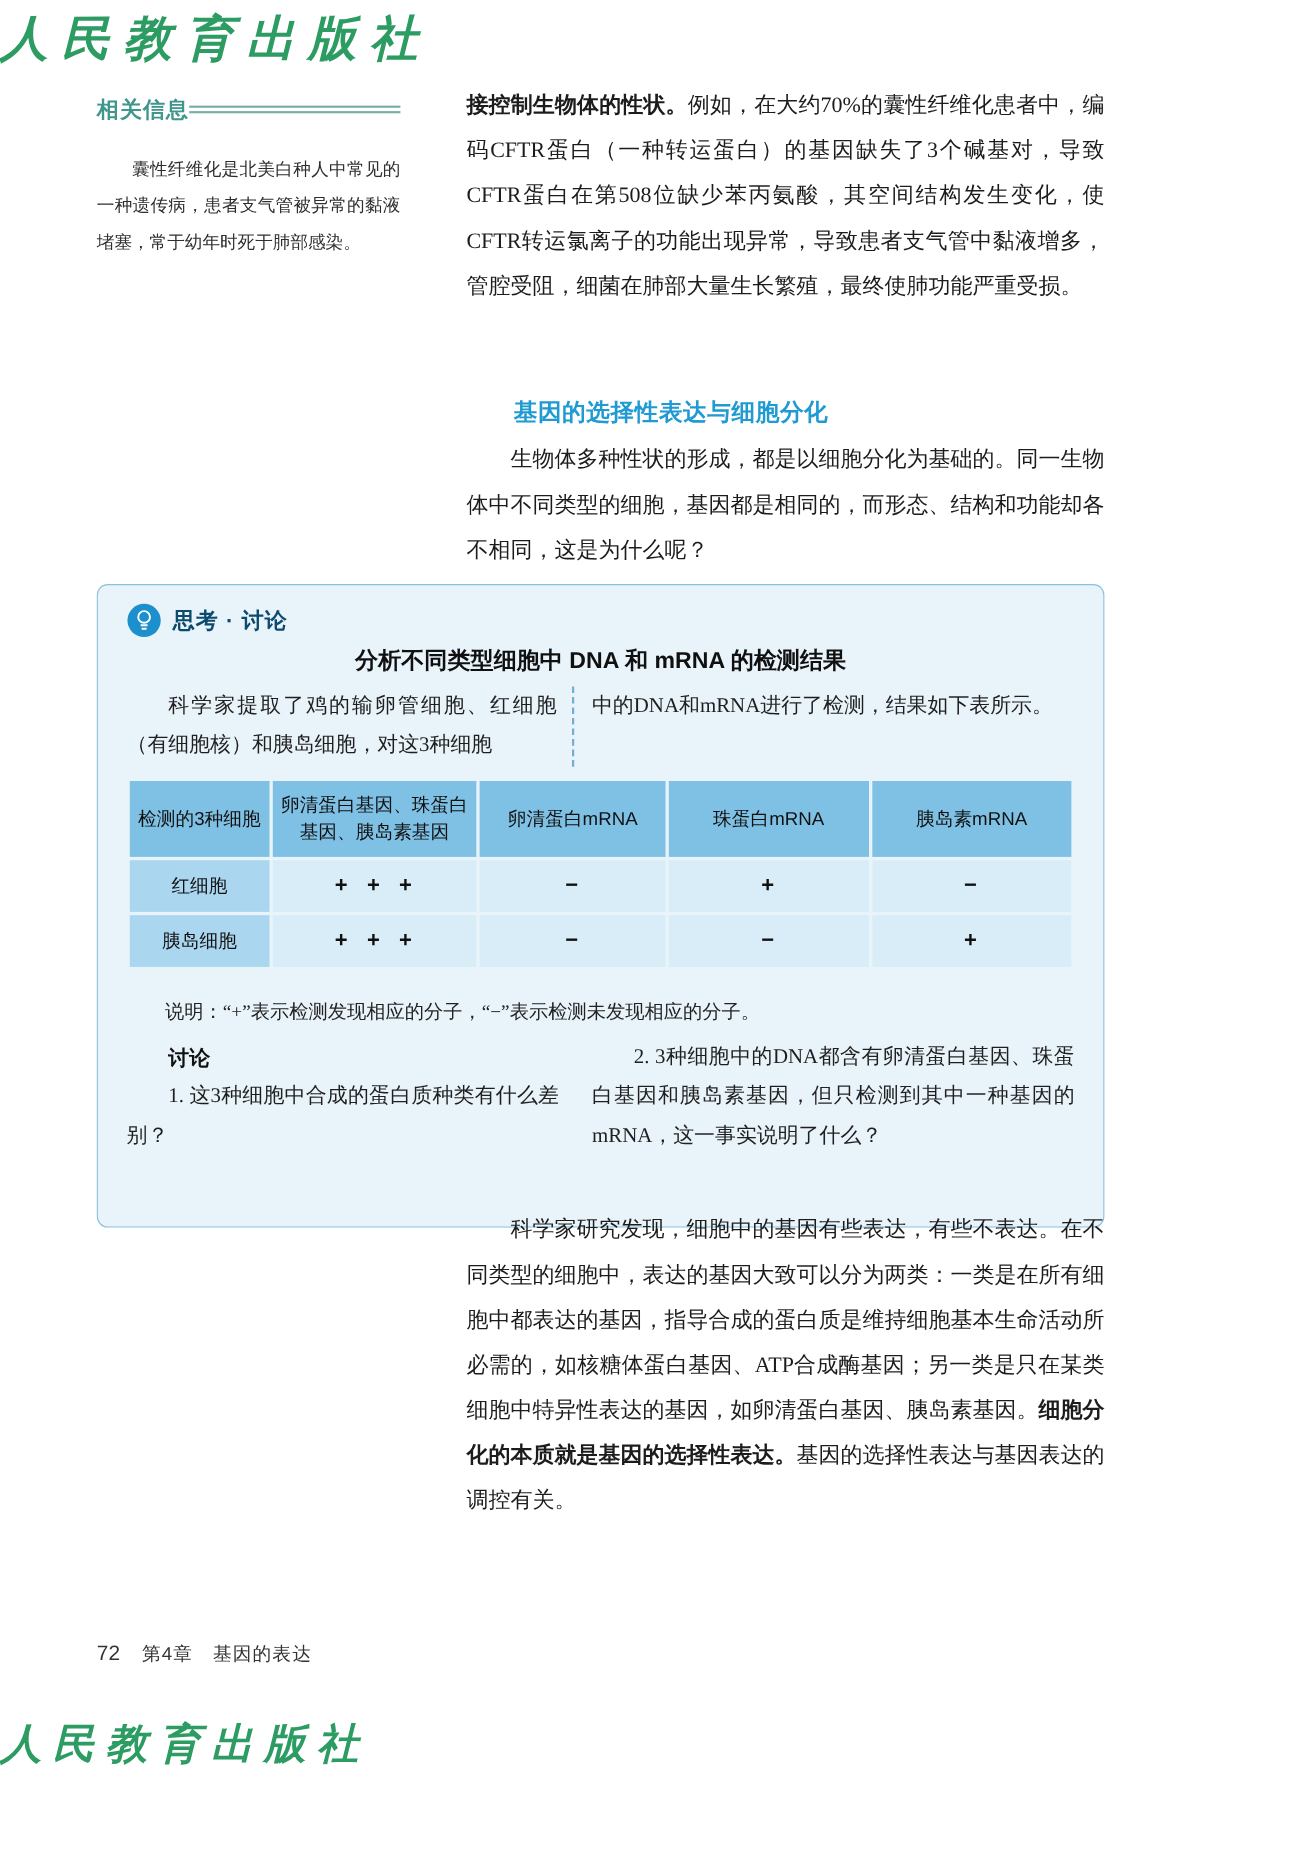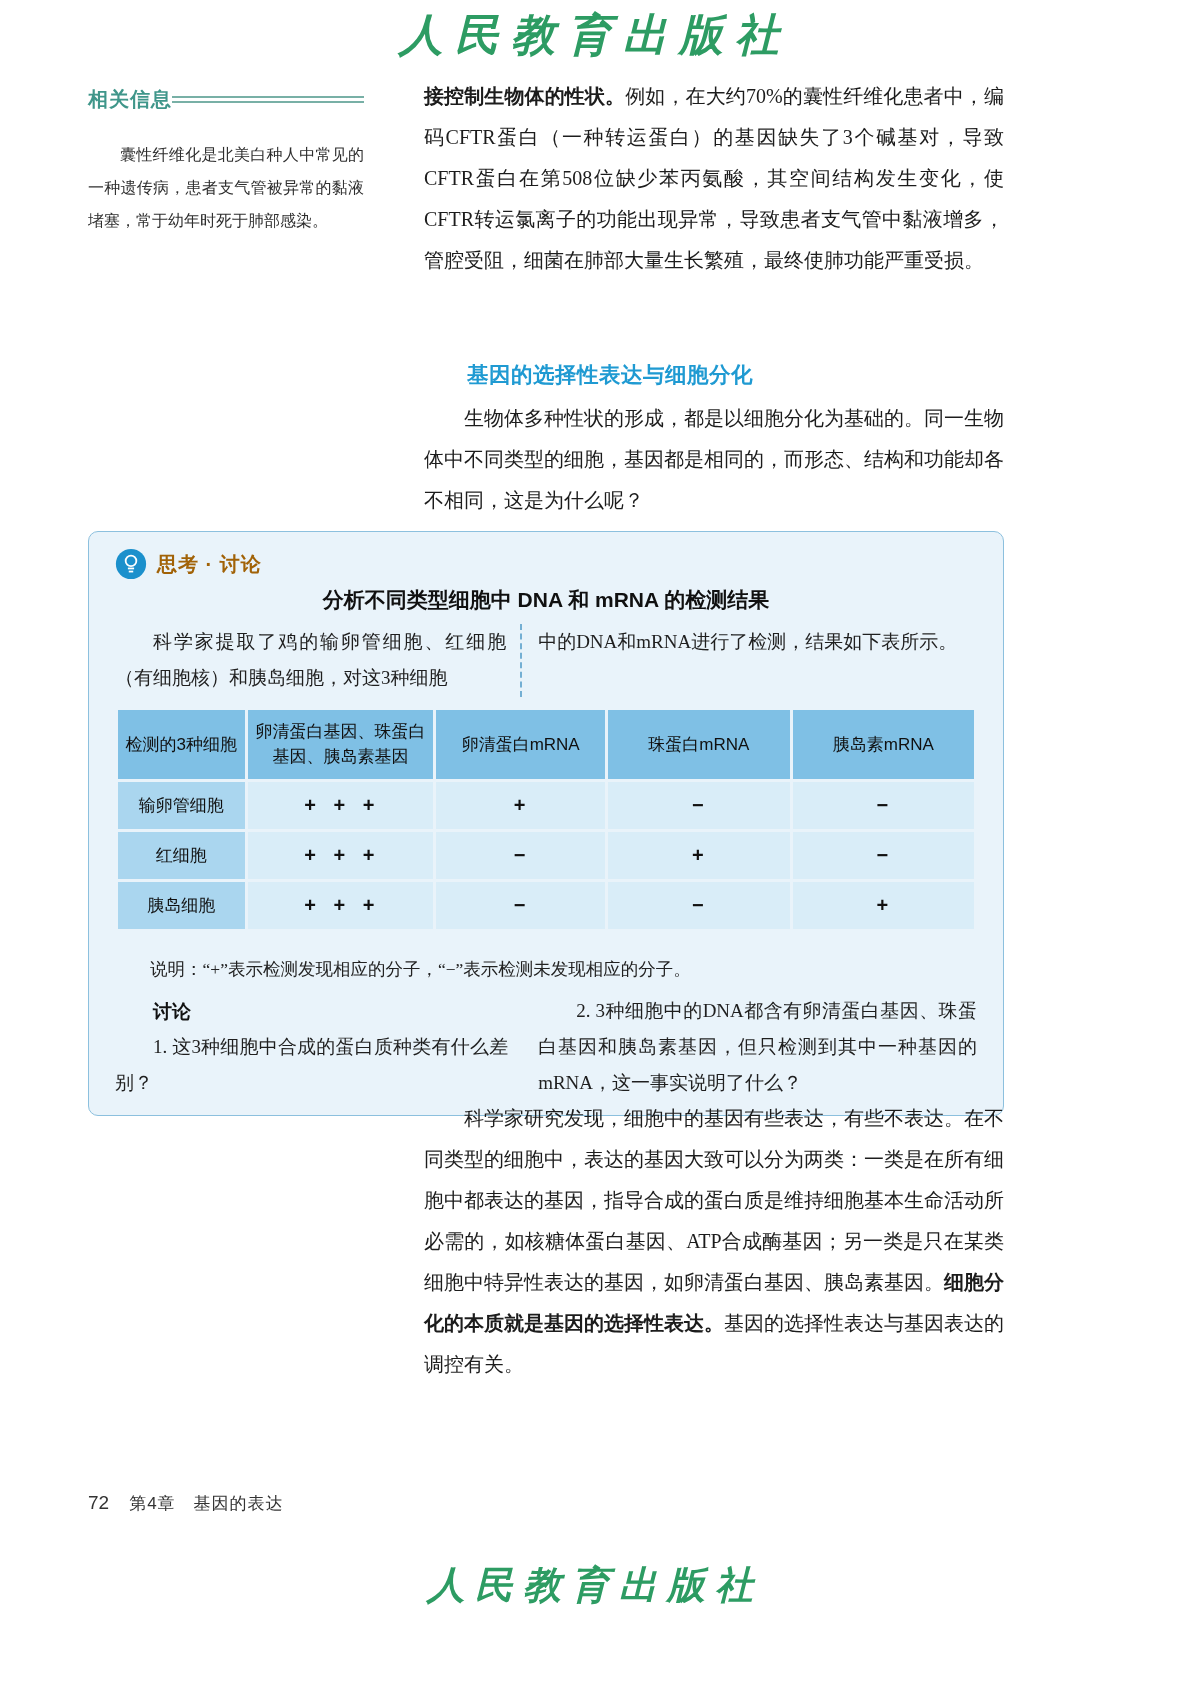--- a/index.html
+++ b/index.html
@@ -4,21 +4,21 @@
 <style>
   * { box-sizing: border-box; margin: 0; padding: 0; }
   body { background: #ffffff; }
   .page {
     position: relative; width: 1190px; height: 1683px; background: #ffffff;
     font-family: "Liberation Serif", "DejaVu Serif", serif; color: #1f1f1f;
     overflow: hidden;
   }
   
   .logo {
-    position: absolute; left: 0; width: 100%; text-align: center;
+    position: absolute; left: 0; width: 100%; text-align: left;
     font-style: italic; font-weight: 700; color: #2d9c63;
     font-family: "DejaVu Serif", serif;
   }
   .logo-top { top: 6px; font-size: 44px; letter-spacing: 12px; }
   .logo-bottom { top: 1560px; font-size: 38px; letter-spacing: 10px; }
 
   
   .sidebar { position: absolute; left: 88px; top: 86px; width: 276px; }
   .sb-head { display: flex; align-items: center; }
   .sb-title {
@@ -49,21 +49,21 @@
   
   .thinkbox {
     position: absolute; left: 88px; top: 531px; width: 916px; height: 585px;
     background: #e9f3fa; border: 1.5px solid #8cc0de; border-radius: 10px;
     padding: 16px 26px 14px 26px;
   }
   .tb-head { display: flex; align-items: center; gap: 10px; }
   .tb-icon { width: 32px; height: 32px; flex: 0 0 32px; }
   .tb-icon svg { width: 32px; height: 32px; display: block; }
   .tb-label {
-    color: #a16207; font-family: "Liberation Sans", sans-serif;
+    color: #0c4a6e; font-family: "Liberation Sans", sans-serif;
     font-weight: 700; font-size: 20px; letter-spacing: 1px;
   }
   .tb-title {
     text-align: center; font-family: "Liberation Sans", sans-serif;
     font-weight: 700; font-size: 21px; color: #101010; margin-top: 6px;
   }
   .tb-intro { display: flex; margin-top: 10px; font-size: 19px; line-height: 1.92; text-align: justify; }
   .tb-intro .col-l { width: 47%; text-indent: 2em; padding-right: 14px; }
   .tb-divider { border-left: 2px dashed #74afd3; }
   .tb-intro .col-r { flex: 1; padding-left: 16px; }
@@ -158,27 +158,20 @@
         <tr>
           <th>检测的3种细胞</th>
           <th>卵清蛋白基因、珠蛋白基因、胰岛素基因</th>
           <th>卵清蛋白mRNA</th>
           <th>珠蛋白mRNA</th>
           <th>胰岛素mRNA</th>
         </tr>
       </thead>
       <tbody>
         <tr>
-          <td class="rhead">输卵管细胞</td>
-          <td class="sym">+ + +</td>
-          <td class="sym">+</td>
-          <td class="sym">−</td>
-          <td class="sym">−</td>
-        </tr>
-        <tr>
           <td class="rhead">红细胞</td>
           <td class="sym">+ + +</td>
           <td class="sym">−</td>
           <td class="sym">+</td>
           <td class="sym">−</td>
         </tr>
         <tr>
           <td class="rhead">胰岛细胞</td>
           <td class="sym">+ + +</td>
           <td class="sym">−</td>

